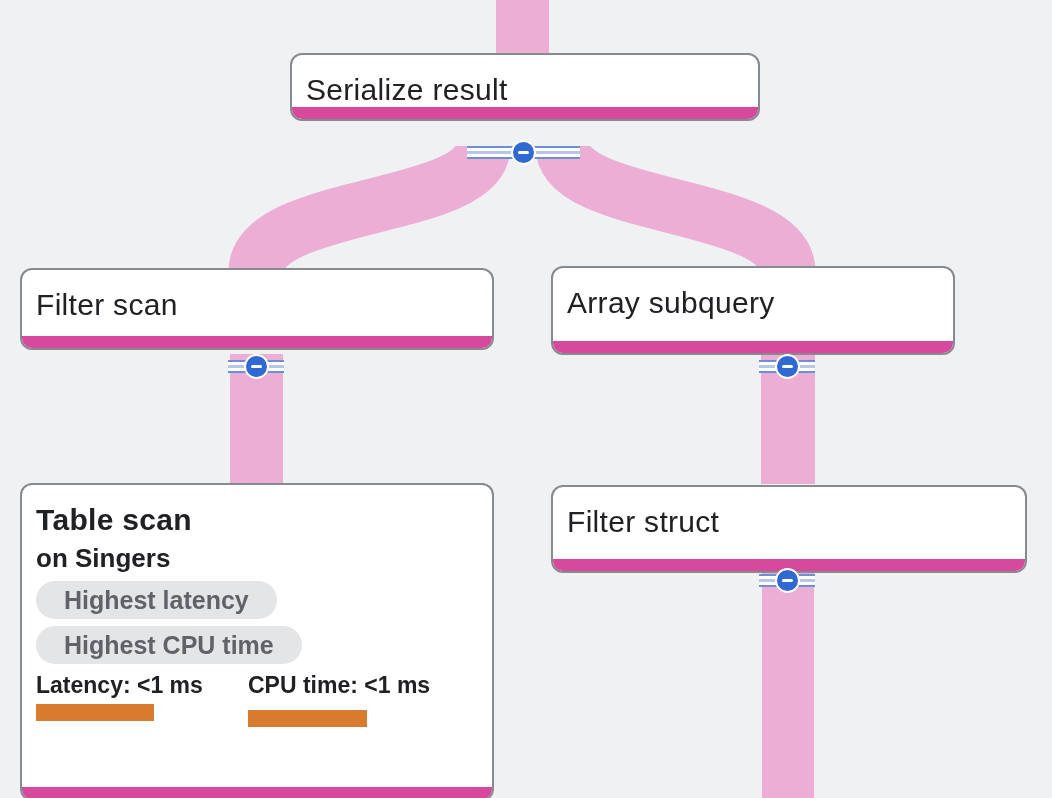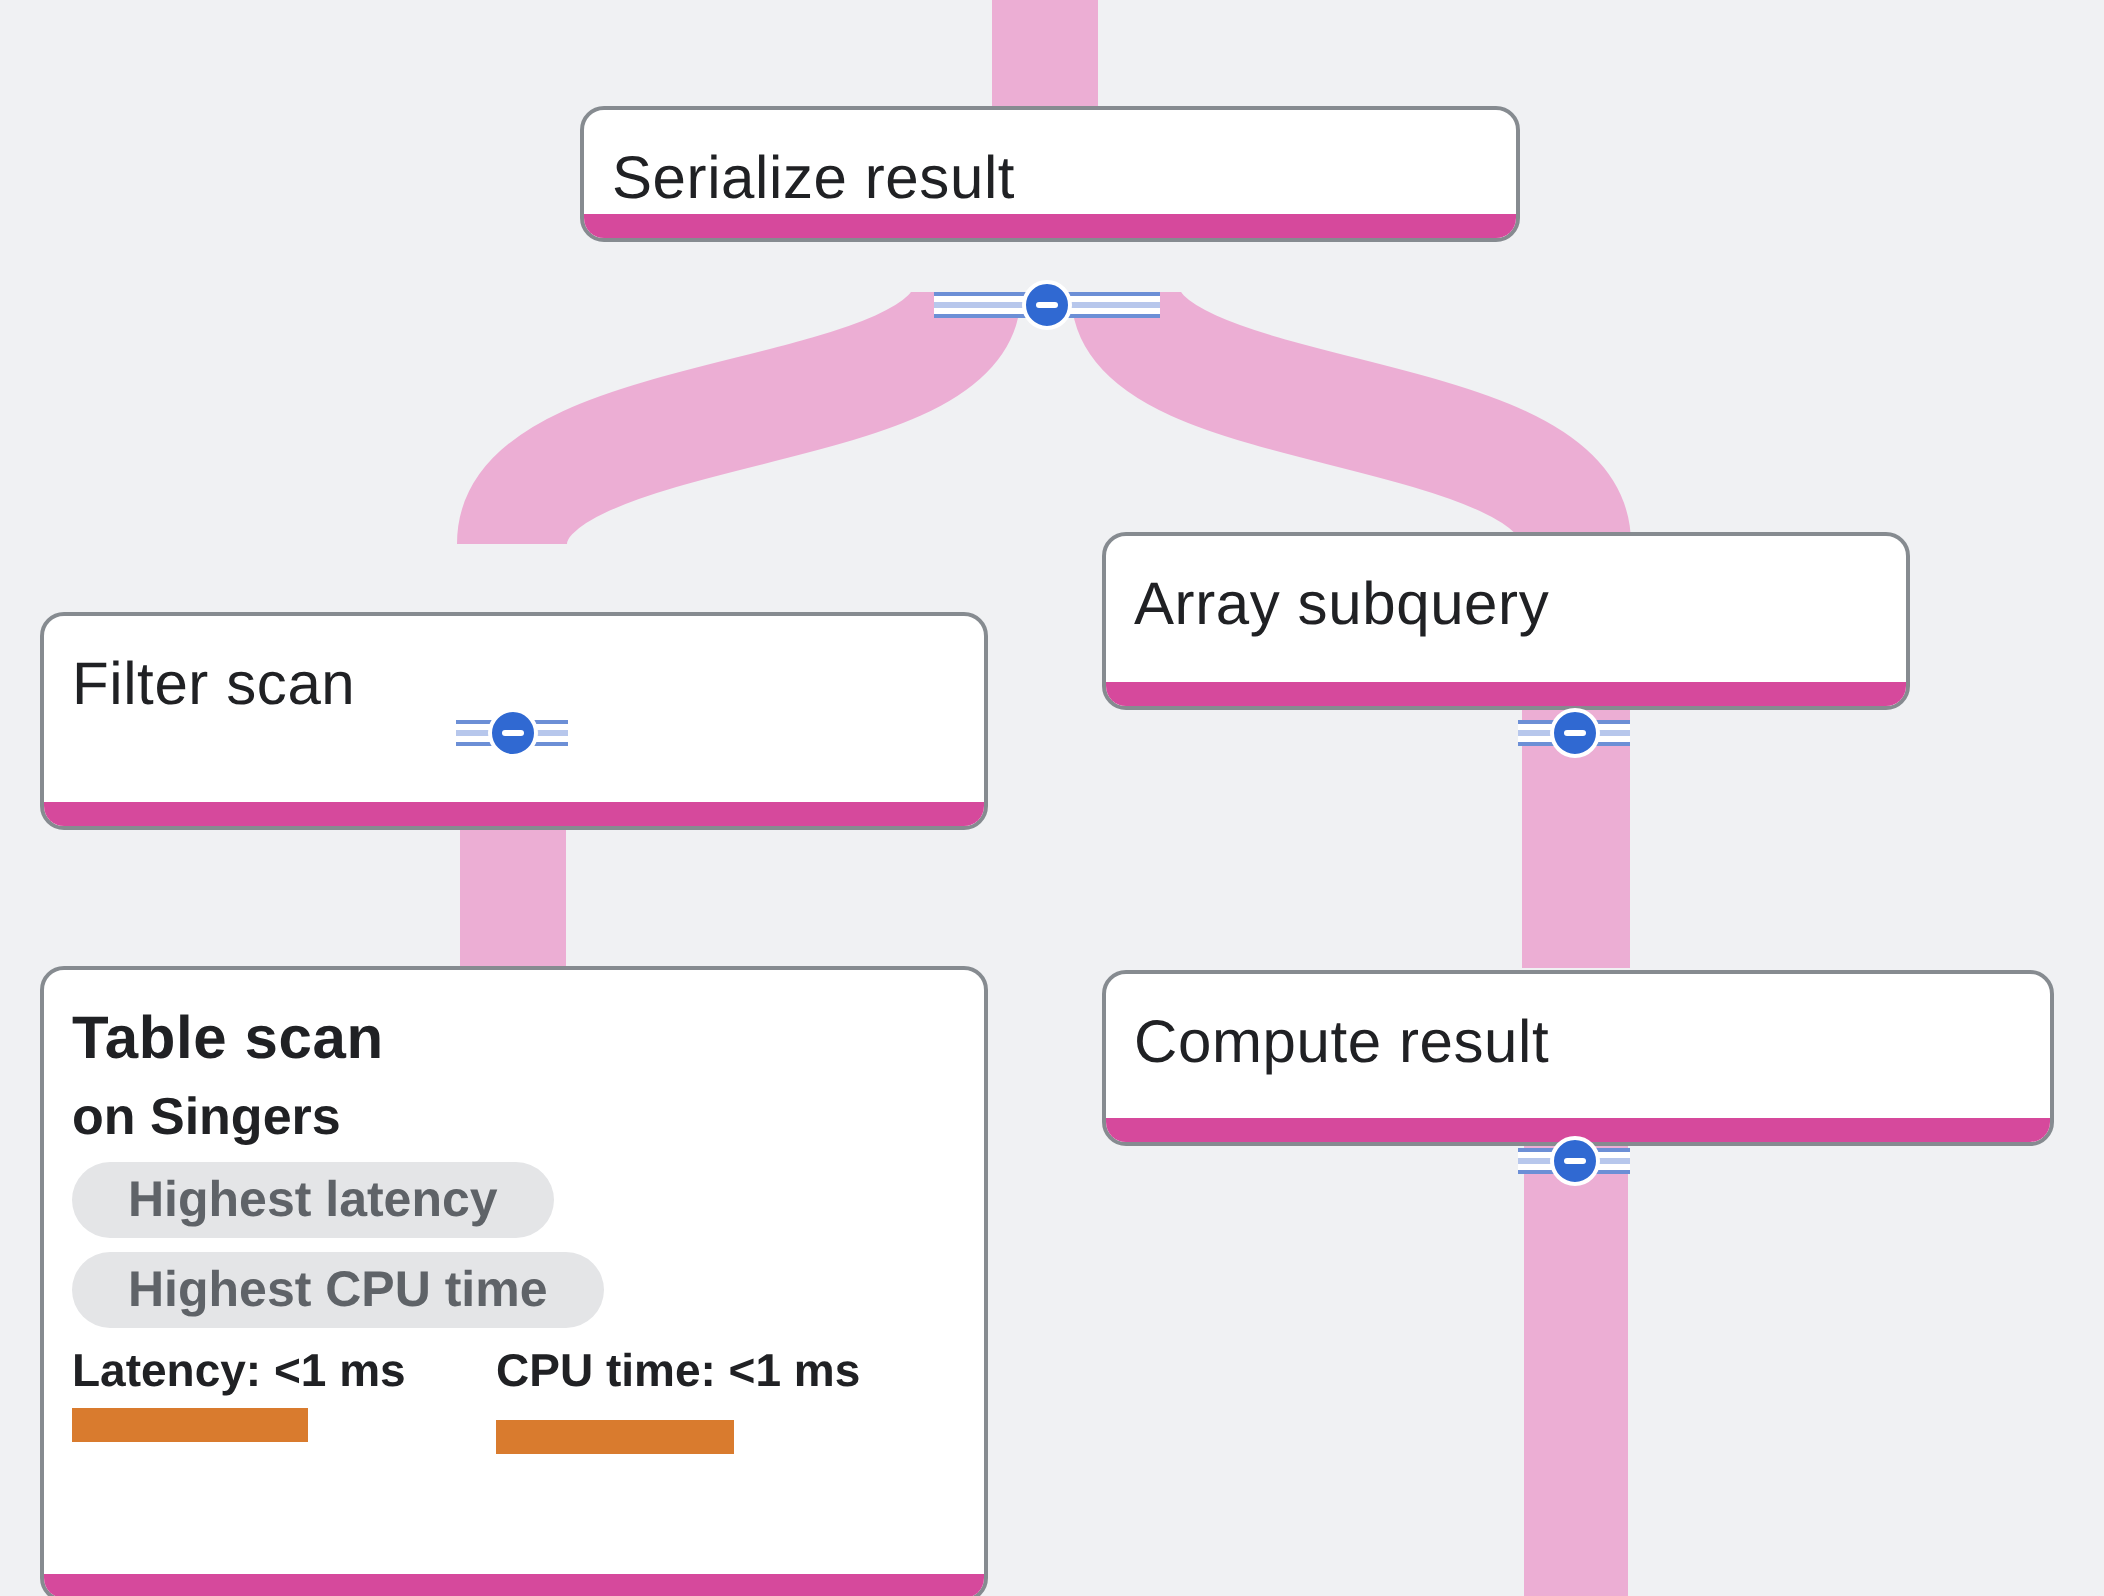--- a/index.html
+++ b/index.html
@@ -97,21 +97,21 @@
     <div class="node-title">Serialize result</div>
     <div class="node-accent"></div>
   </div>
   <div class="collapse-btn" style="left:467px;top:146px;width:113px;">
     <div class="stripes"></div>
     <div class="collapse-circle">
       <div class="minus"></div>
     </div>
   </div>
 
-  <div class="node" style="left:20px;top:268px;width:474px;height:109px;margin-top:38px;">
+  <div class="node" style="left:20px;top:268px;width:474px;height:82px;">
     <div class="node-title">Filter scan</div>
     <div class="node-accent"></div>
   </div>
   <div class="collapse-btn" style="left:228px;top:360px;width:56px;">
     <div class="stripes"></div>
     <div class="collapse-circle">
       <div class="minus"></div>
     </div>
   </div>
 
@@ -140,21 +140,21 @@
       </div>
       <div class="metric metric-cpu">
         <div class="metric-label">CPU time: &lt;1 ms</div>
         <div class="metric-bar"></div>
       </div>
     </div>
     <div class="node-accent"></div>
   </div>
 
   <div class="node" style="left:551px;top:485px;width:476px;height:88px;">
-    <div class="node-title">Compute result</div>
+    <div class="node-title">Filter struct</div>
     <div class="node-accent"></div>
   </div>
   <div class="collapse-btn" style="left:759px;top:574px;width:56px;">
     <div class="stripes"></div>
     <div class="collapse-circle">
       <div class="minus"></div>
     </div>
   </div>
 
 </div>

